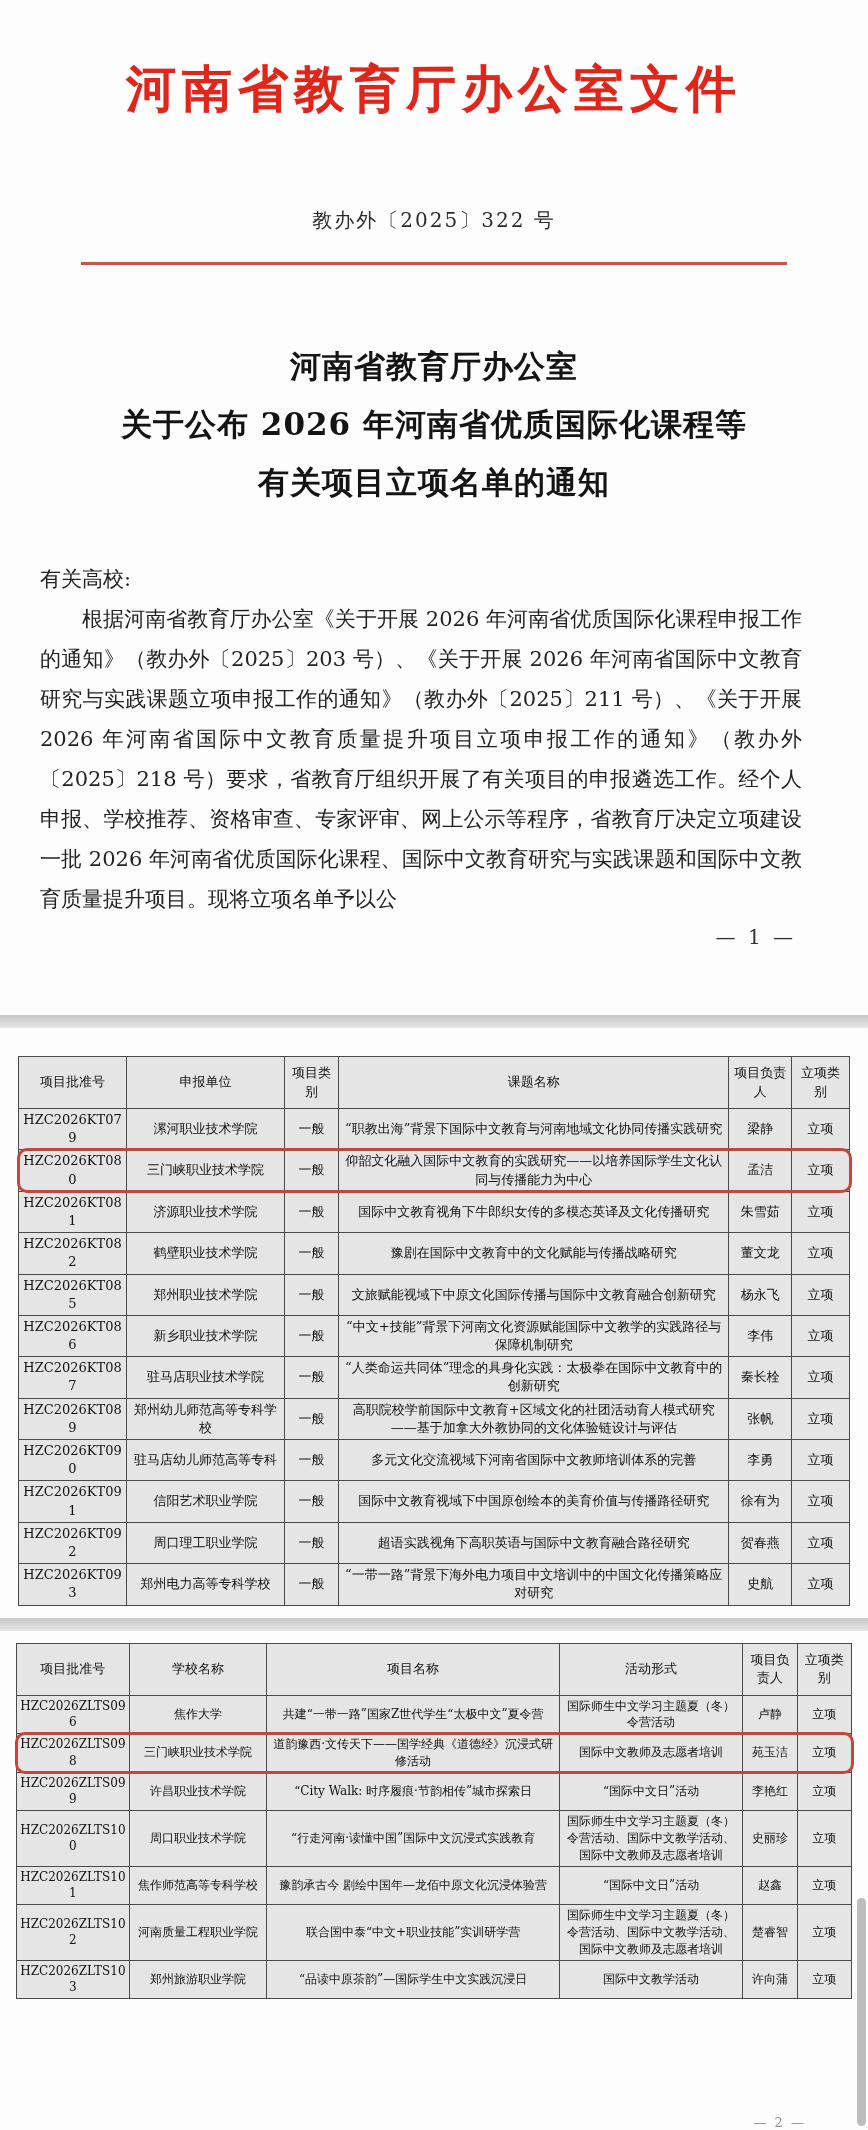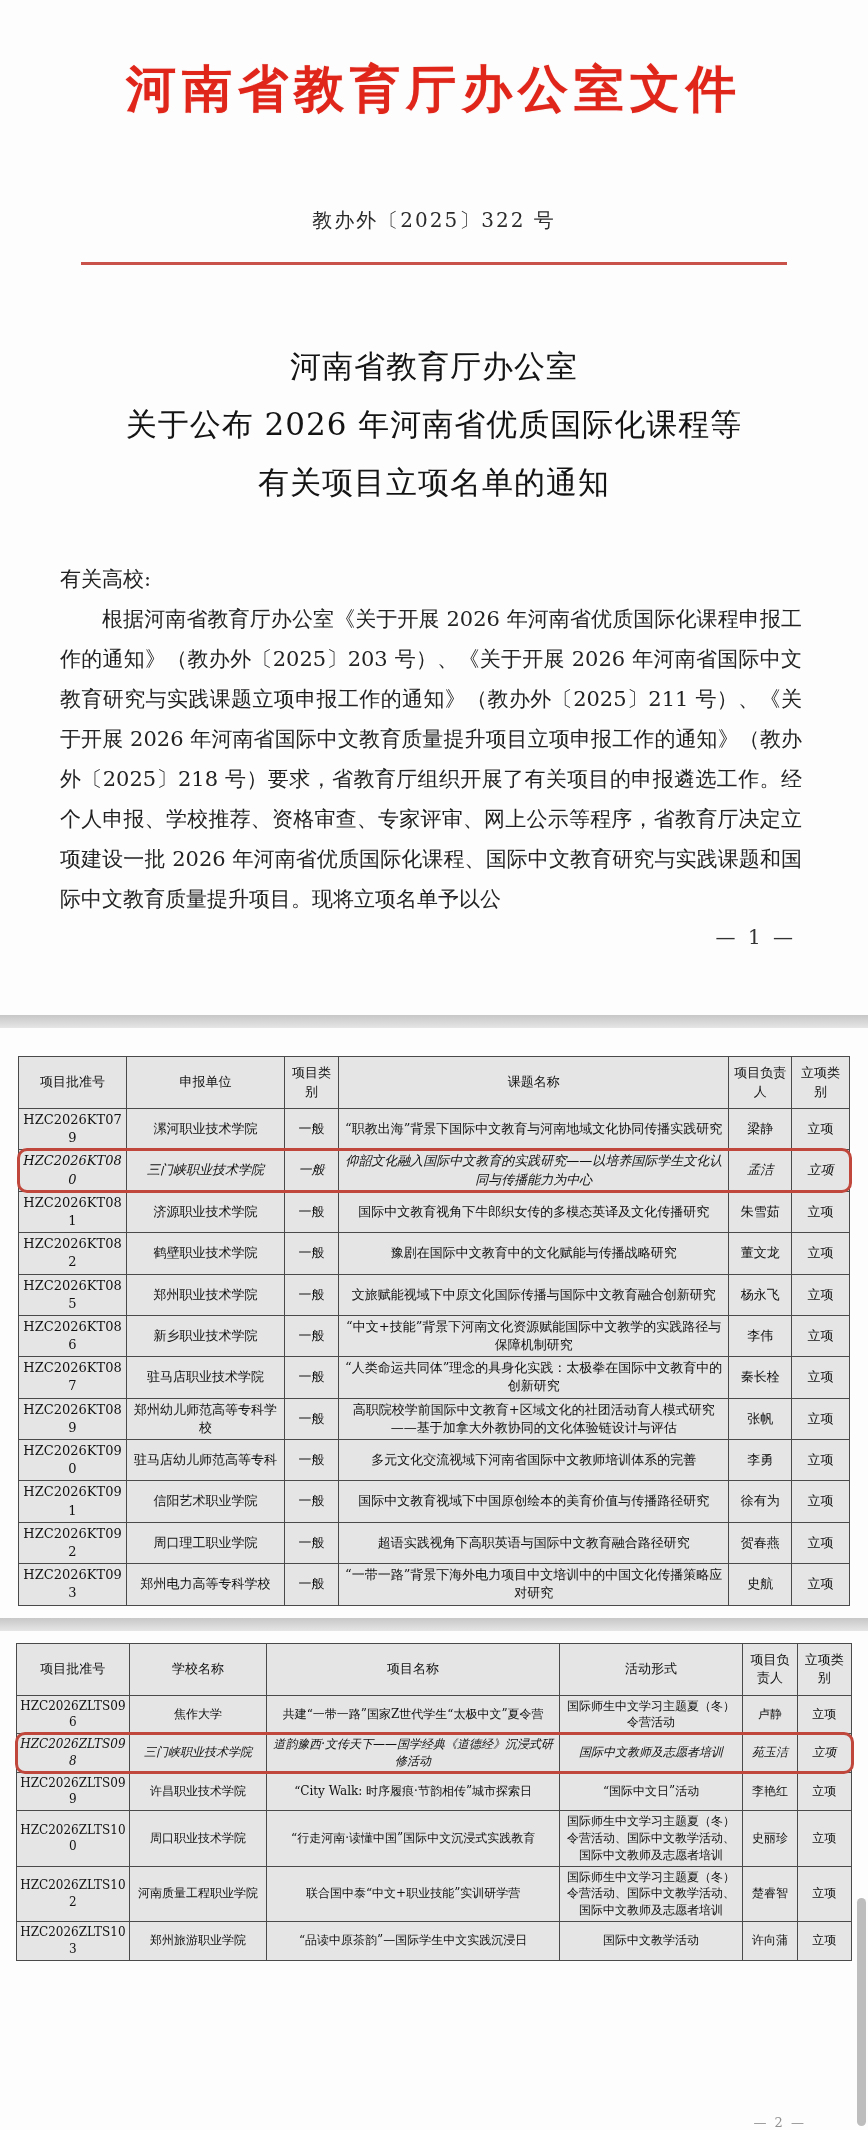--- a/index.html
+++ b/index.html
@@ -34,28 +34,28 @@
   .red-rule {
     width: 706px;
     height: 3px;
     margin: 28px auto 0;
     background: #c9524a;
   }
   .doc-title {
     margin-top: 72px;
     text-align: center;
     font-size: 31px;
-    font-weight: normal;
+    font-weight: bold;
     line-height: 58px;
     color: #141414;
     letter-spacing: 1px;
   }
   .body-block {
     margin-top: 48px;
-    padding: 0 66px 0 60px;
+    padding: 0 66px 0 40px;
     font-size: 21px;
     line-height: 40px;
     color: #222;
     text-align: justify;
   }
   .salutation { text-align: left; }
   .body-paragraph { text-indent: 2em; }
   .page-number {
     margin-top: 6px;
     padding-right: 72px;
@@ -88,21 +88,20 @@
     word-break: break-all;
     color: #111;
   }
   .tbl1 th, .tbl2 th { height: 52px; font-size: 13px; }
   .tbl1 td { height: 26px; }
   .tbl2 td { height: 22px; }
   tr.hl {
     outline: 3px solid #c0473c;
     outline-offset: -1px;
     border-radius: 8px;
-    font-style: italic;
   }
   .page2-marker {
     position: absolute;
     right: 62px;
     bottom: 0px;
     font-size: 13px;
     color: #8f8f8f;
     letter-spacing: 2px;
   }
   .scroll-thumb {
@@ -308,20 +307,28 @@
         </tr>
         <tr>
           <td>HZC2026ZLTS100</td>
           <td>周口职业技术学院</td>
           <td>“行走河南·读懂中国”国际中文沉浸式实践教育</td>
           <td>国际师生中文学习主题夏（冬）令营活动、国际中文教学活动、国际中文教师及志愿者培训</td>
           <td>史丽珍</td>
           <td>立项</td>
         </tr>
         <tr>
+          <td>HZC2026ZLTS101</td>
+          <td>焦作师范高等专科学校</td>
+          <td>豫韵承古今 剧绘中国年—龙佰中原文化沉浸体验营</td>
+          <td>“国际中文日”活动</td>
+          <td>赵鑫</td>
+          <td>立项</td>
+        </tr>
+        <tr>
           <td>HZC2026ZLTS102</td>
           <td>河南质量工程职业学院</td>
           <td>联合国中泰“中文+职业技能”实训研学营</td>
           <td>国际师生中文学习主题夏（冬）令营活动、国际中文教学活动、国际中文教师及志愿者培训</td>
           <td>楚睿智</td>
           <td>立项</td>
         </tr>
         <tr>
           <td>HZC2026ZLTS103</td>
           <td>郑州旅游职业学院</td>

